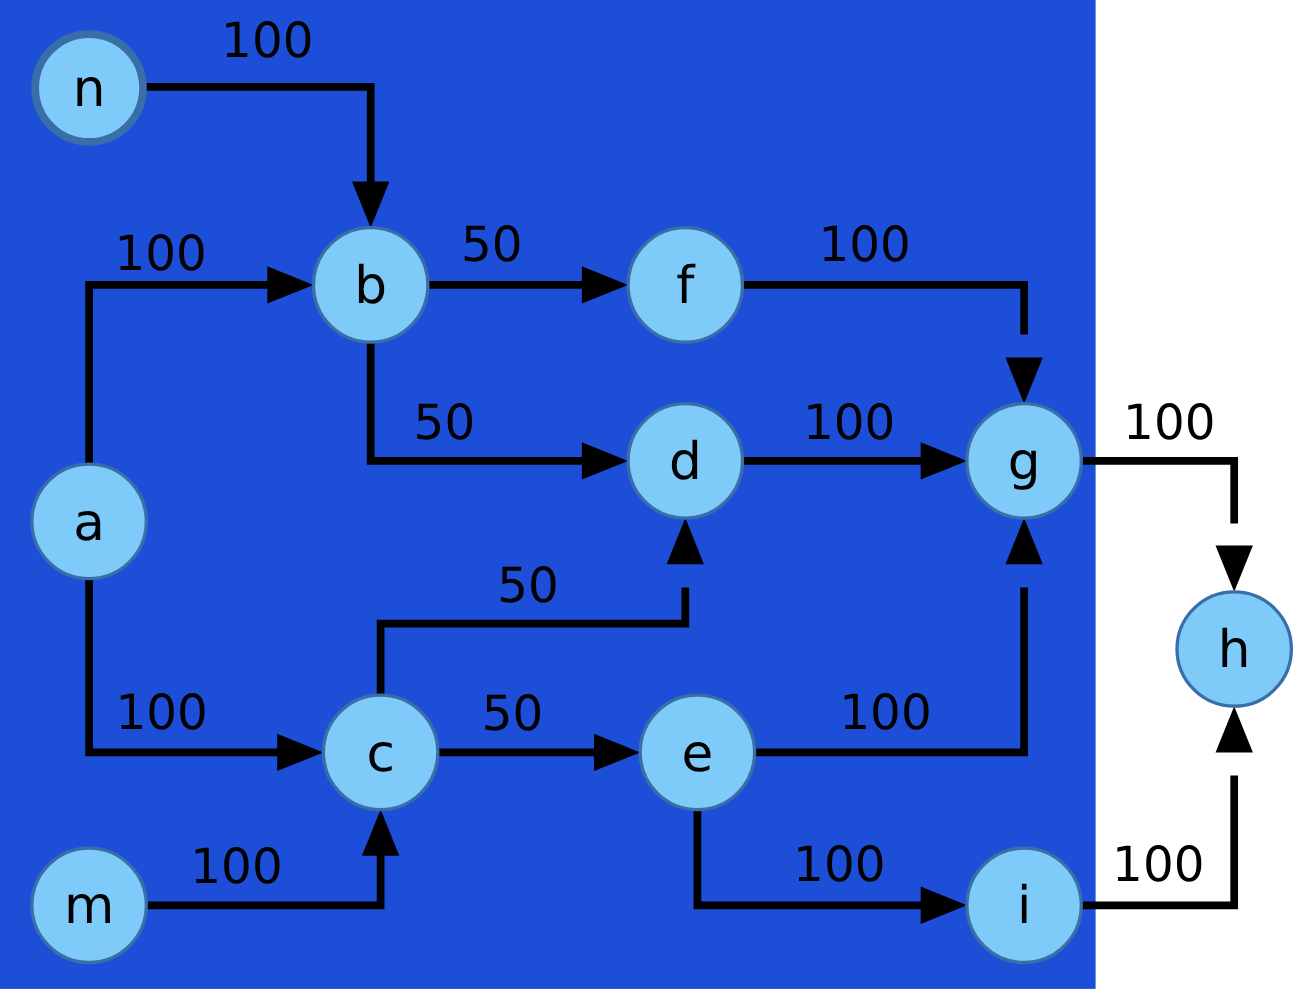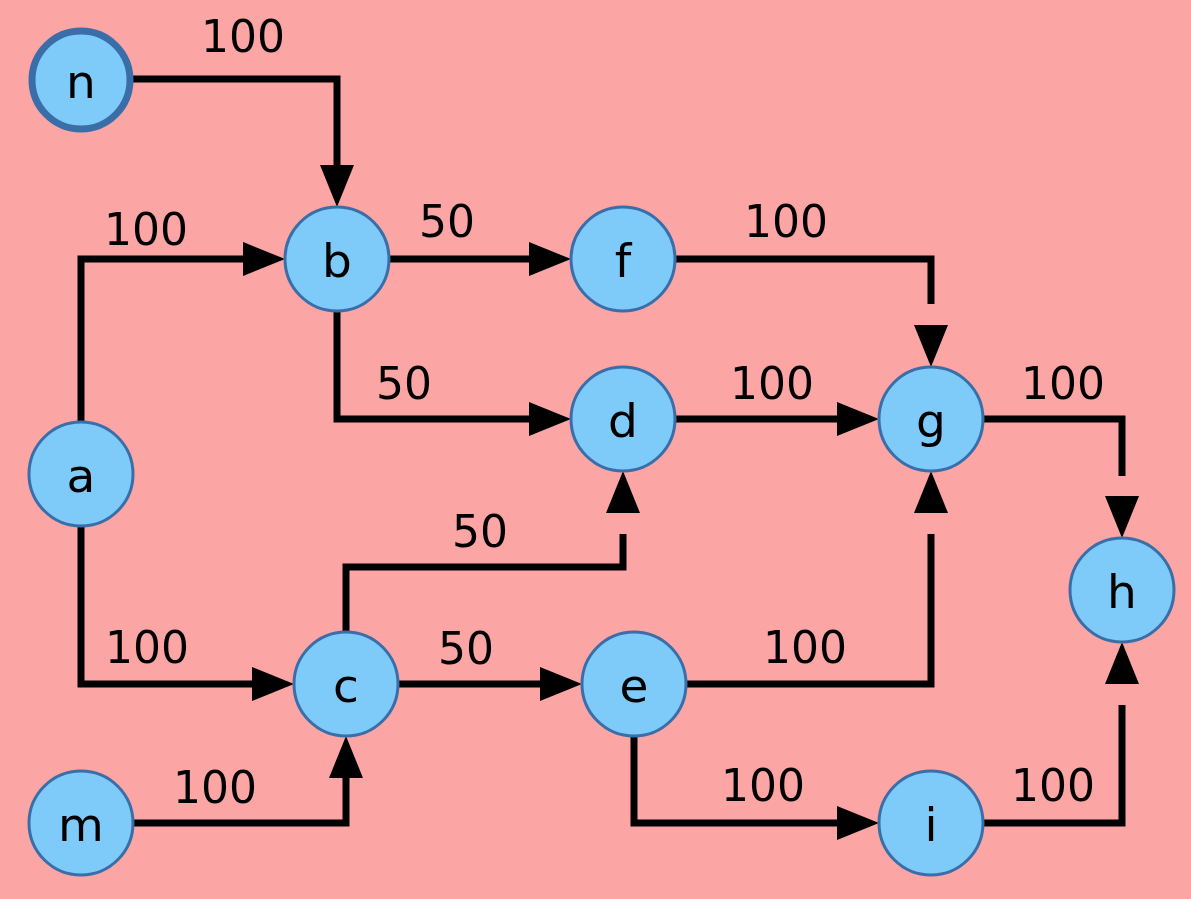--- a/index.html
+++ b/index.html
@@ -8,23 +8,23 @@
     background: #ffffff;
   }
   body {
     width: 1191px;
     height: 899px;
     font-family: "DejaVu Sans", sans-serif;
     overflow: hidden;
   }
   #graph-canvas {
     position: relative;
-    width: 1191px;
+    width: 996px;
     height: 899px;
-    background: #fca5a5;
+    background: #1d4ed8;
   }
   svg.graph-svg {
     position: absolute;
     left: 0;
     top: 0;
     width: 1191px;
     height: 899px;
     display: block;
   }
   .edge-path {

